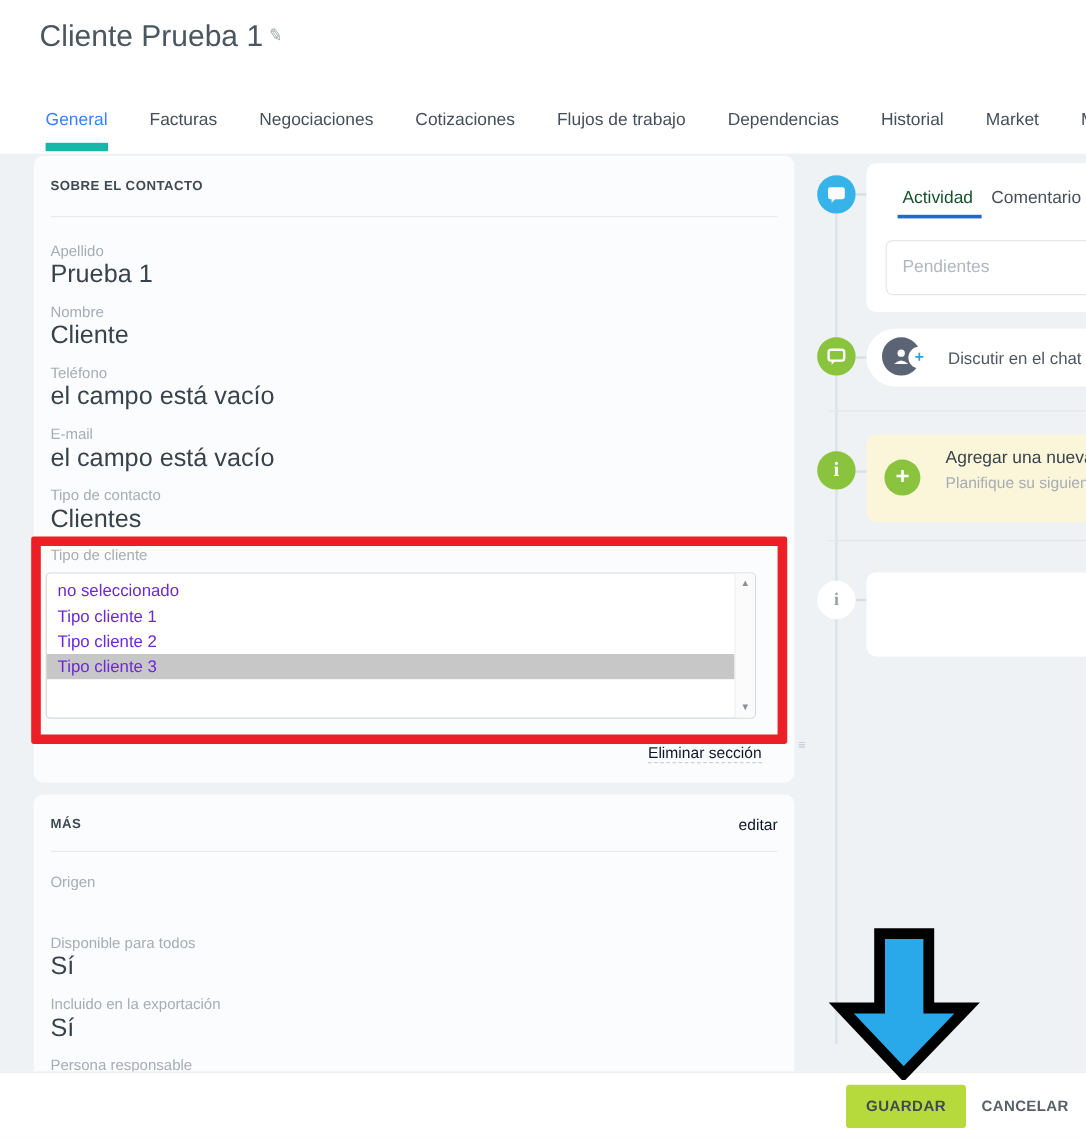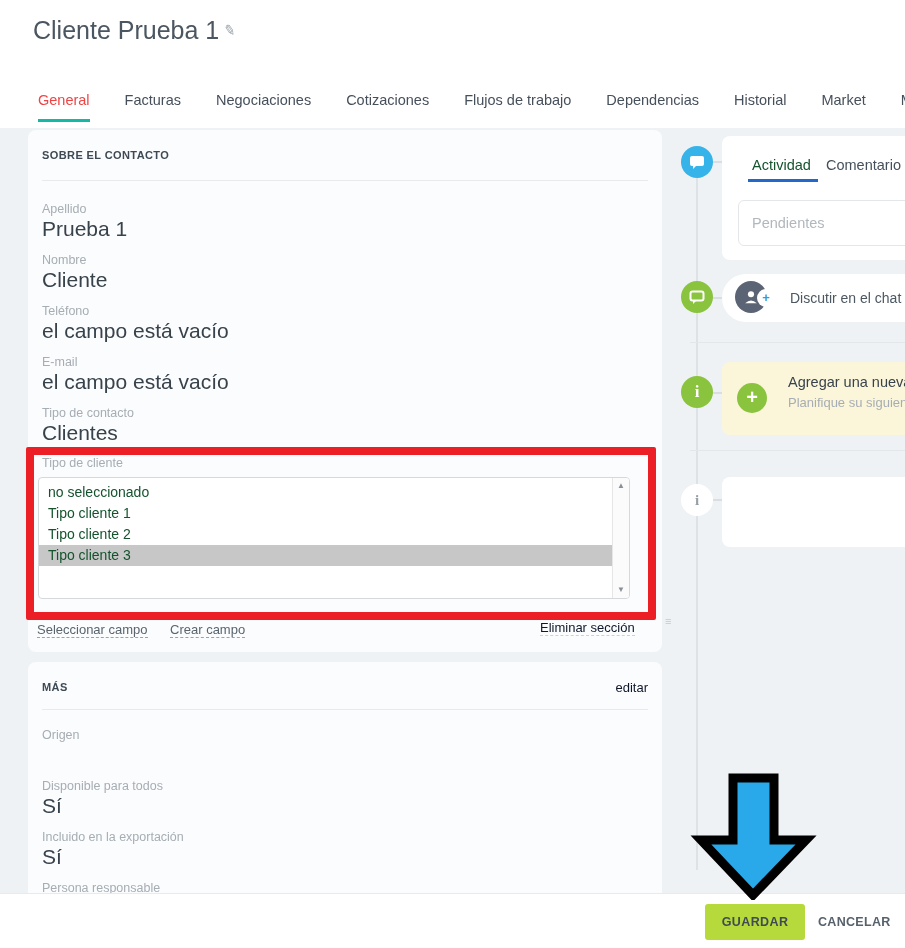--- a/index.html
+++ b/index.html
@@ -7,21 +7,21 @@
   body { font-family:"Liberation Sans", sans-serif; }
   #root { position:relative; width:905px; height:948px; background:#fff; overflow:hidden; }
 
   
   .page-title { position:absolute; left:33px; top:16px; font-size:25px; color:#4b5661; font-weight:400; }
   .edit-pencil { font-size:14px; color:#9ba3aa; margin-left:5px; vertical-align:4px; display:inline-block; transform:rotate(10deg); cursor:pointer; }
 
   
   .tabbar { position:absolute; left:38px; top:92px; display:flex; gap:35px; font-size:14.5px; color:#46505b; white-space:nowrap; }
   .tab { padding-bottom:11px; cursor:pointer; }
-  .tab.active { color:#ef4444; border-bottom:3px solid #14b8a6; }
+  .tab.active { color:#3b82f6; border-bottom:7px solid #14b8a6; }
 
   
   .content-bg { position:absolute; left:0; top:128px; width:905px; height:765px; background:#eff2f4; }
 
   .card { position:absolute; background:#fbfcfd; border-radius:8px; }
   #card-contact { left:28px; top:130px; width:634px; height:522px; }
   #card-more { left:28px; top:662px; width:634px; height:240px; }
 
   .sec-title { position:absolute; left:14px; top:19px; font-size:11px; font-weight:bold; letter-spacing:.4px; color:#3e4953; }
   .sec-divider { position:absolute; left:14px; right:14px; height:1px; background:#e8eaec; }
@@ -29,21 +29,21 @@
   .fld { position:absolute; left:14px; }
   .fld .lbl { font-size:12.5px; color:#a6adb3; line-height:15px; }
   .fld .val { font-size:21px; color:#38424b; line-height:20px; margin-top:2px; }
 
   .dash-link { font-size:13px; color:#5a646d; border-bottom:1px dashed #9aa1a7; cursor:pointer; }
   .dash-link.muted { color:#0f172a; border-bottom-color:#ccd1d5; }
 
   
   .listbox { position:absolute; left:10px; top:347px; width:592px; height:122px; background:#fff; border:1px solid #d5d9dc; border-radius:4px; }
   .lb-options { position:absolute; left:0; top:4px; right:17px; }
-  .lb-opt { height:21px; line-height:21px; padding-left:9px; font-size:14px; color:#14532d; cursor:pointer; }
+  .lb-opt { height:21px; line-height:21px; padding-left:9px; font-size:14px; color:#6d28d9; cursor:pointer; }
   .lb-opt.selected { background:#c7c7c7; }
   .lb-scroll { position:absolute; right:0; top:0; bottom:0; width:17px; background:#fbfbfb; border-left:1px solid #e4e6e8; border-radius:0 3px 3px 0; }
   .lb-arrow { position:absolute; left:0; width:16px; height:16px; font-size:8px; color:#8a9096; text-align:center; line-height:16px; cursor:pointer; }
   .lb-arrow.up { top:0; } .lb-arrow.down { bottom:0; }
   .drag-handle { position:absolute; left:637px; top:485px; font-size:11px; color:#c3c8cd; }
 
   
   .vline { position:absolute; left:696px; top:178px; width:2px; height:692px; background:#dde2e6; }
   .connector { position:absolute; width:10px; height:2px; background:#d9dee2; }
   .tl-circle { position:absolute; width:32px; height:32px; border-radius:50%; display:flex; align-items:center; justify-content:center; }
@@ -141,24 +141,20 @@
         <div class="lb-opt">Tipo cliente 2</div>
         <div class="lb-opt selected">Tipo cliente 3</div>
       </div>
       <div class="lb-scroll">
         <div class="lb-arrow up">▲</div>
         <div class="lb-arrow down">▼</div>
       </div>
     </div>
     <div class="drag-handle">≡</div>
 
-    <div style="position:absolute; left:9px; top:490px;">
-      <span class="dash-link">Seleccionar campo</span>
-      <span class="dash-link" style="margin-left:18px;">Crear campo</span>
-    </div>
     <span class="dash-link muted" style="position:absolute; left:512px; top:490px;">Eliminar sección</span>
   </div>
 
   <div class="card" id="card-more">
     <div class="sec-title">MÁS</div>
     <span class="dash-link muted" style="position:absolute; right:14px; top:18px; border-bottom:none;">editar</span>
     <div class="sec-divider" style="top:47px;"></div>
 
     <div class="fld" style="top:66px;">
       <div class="lbl">Origen</div>

